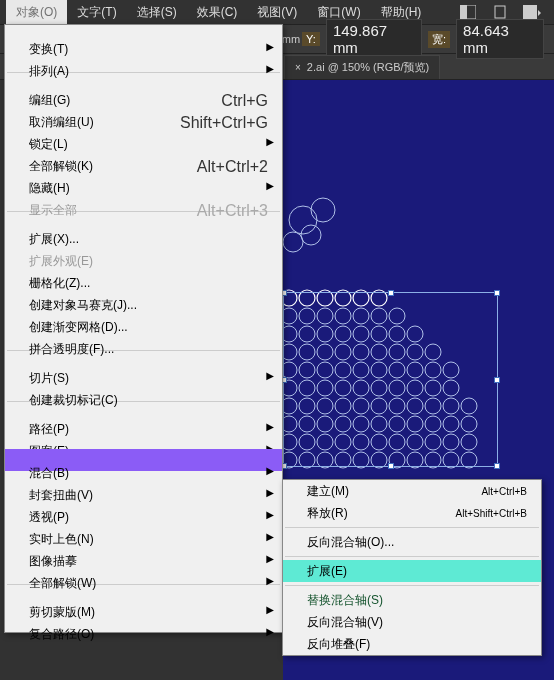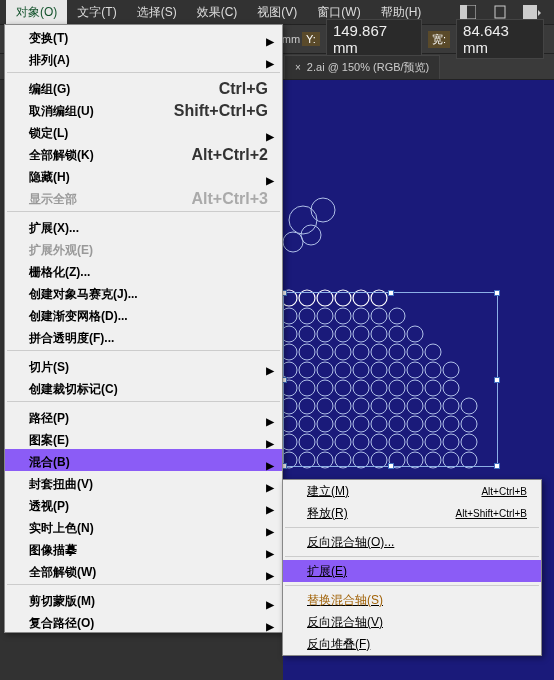--- a/index.html
+++ b/index.html
@@ -1,49 +1,49 @@
 <!DOCTYPE html>
 <html><head>
 <meta charset="utf-8">
 <style>
 * { margin: 0; padding: 0; box-sizing: border-box; font-family: "Microsoft YaHei", sans-serif; }
 body { width: 554px; height: 680px; background: #323232; overflow: hidden; position: relative; }
 
 .menubar { background: #323232; height: 24px; display: flex; align-items: center; padding: 0 6px; color: #ddd; font-size: 12px; }
 .menubar .menu-item { padding: 0 10px; height: 24px; line-height: 24px; cursor: default; }
-.menubar .menu-item.active { background: #e8e8e8; color: #14532d; }
+.menubar .menu-item.active { background: #e8e8e8; color: #737373; }
 .menubar .spacer { flex: 1; }
 .menubar .tool-icon { width: 24px; height: 20px; margin: 0 4px; display: flex; align-items: center; justify-content: center; }
 
 .control-bar { background: #3a3a3a; height: 30px; display: flex; align-items: center; padding: 0 6px; color: #ccc; font-size: 11px; border-top: 1px solid #222; border-bottom: 1px solid #222; }
 .control-bar .label-box { background: #5a4a2a; color: #fff; padding: 1px 4px; margin: 0 2px; font-size: 11px; }
 .control-bar .value-box { background: #2a2a2a; color: #eee; padding: 2px 6px; margin: 0 4px; font-size: 15px; border: 1px solid #444; }
 
 .tab-bar { background: #3a3a3a; height: 26px; display: flex; align-items: flex-end; padding: 0 4px; border-bottom: 1px solid #222; }
 .tab { background: #323232; color: #ccc; font-size: 11px; padding: 4px 10px; margin-right: 2px; display: flex; align-items: center; border-top: 1px solid #444; border-left: 1px solid #444; border-right: 1px solid #444; }
 .tab .close { margin-right: 6px; font-size: 10px; }
 
 .canvas { position: absolute; left: 283px; top: 80px; right: 0; bottom: 0; background: #1a1a7a; overflow: hidden; }
 .sel-box { position: absolute; left: 0; top: 212px; width: 215px; height: 175px; border: 1px solid #8cb0e6; }
 .handle { position: absolute; width: 6px; height: 6px; background: #fff; border: 1px solid #4070c0; }
 
 .dropdown { position: absolute; left: 4px; top: 24px; width: 279px; background: #f0f0f0; border: 1px solid #888; box-shadow: 2px 2px 6px rgba(0,0,0,.4); font-size: 12px; color: #000; }
-.dropdown .row { display: flex; align-items: flex-end; height: 22px; padding: 8px 14px 0 24px; position: relative; font-weight: bold; }
+.dropdown .row { display: flex; align-items: flex-start; height: 22px; padding: 16px 14px 0 24px; position: relative; }
 .dropdown .row.hover { background: #8b5cf6; }
 .dropdown .row.disabled { color: #999; }
 .dropdown .row .label { flex: 1; }
 .dropdown .row .shortcut { color: #333; font-size: 16px; }
 .dropdown .row.disabled .shortcut { color: #aaa; }
 .dropdown .row .arrow { position: absolute; right: 8px; font-size: 10px; }
 .dropdown .sep { height: 1px; background: #ccc; margin: 3px 2px; }
 
-.submenu { position: absolute; left: 282px; top: 479px; width: 260px; background: #f0f0f0; border: 1px solid #888; box-shadow: 2px 2px 6px rgba(0,0,0,.4); font-size: 12px; color: #000; text-decoration: underline; }
+.submenu { position: absolute; left: 282px; top: 479px; width: 260px; background: #f0f0f0; border: 1px solid #888; box-shadow: 2px 2px 6px rgba(0,0,0,.4); font-size: 12px; color: #000; }
 .submenu .row { display: flex; align-items: center; height: 22px; padding: 0 14px 0 24px; }
-.submenu .row.hover { background: #8b5cf6; }
-.submenu .row.disabled { color: #a16207; }
+.submenu .row.hover { background: #5eead4; }
+.submenu .row.disabled { color: #14532d; }
 .submenu .row .label { flex: 1; }
 .submenu .row .shortcut { font-size: 10px; }
 .submenu .sep { height: 1px; background: #ccc; margin: 3px 2px; }
 
 circle.blend { fill: none; stroke: #b0c0e8; stroke-width: 1; }
 circle.sel { fill: none; stroke: #fff; stroke-width: 1.2; }
 </style>
 </head>
 <body>
 

